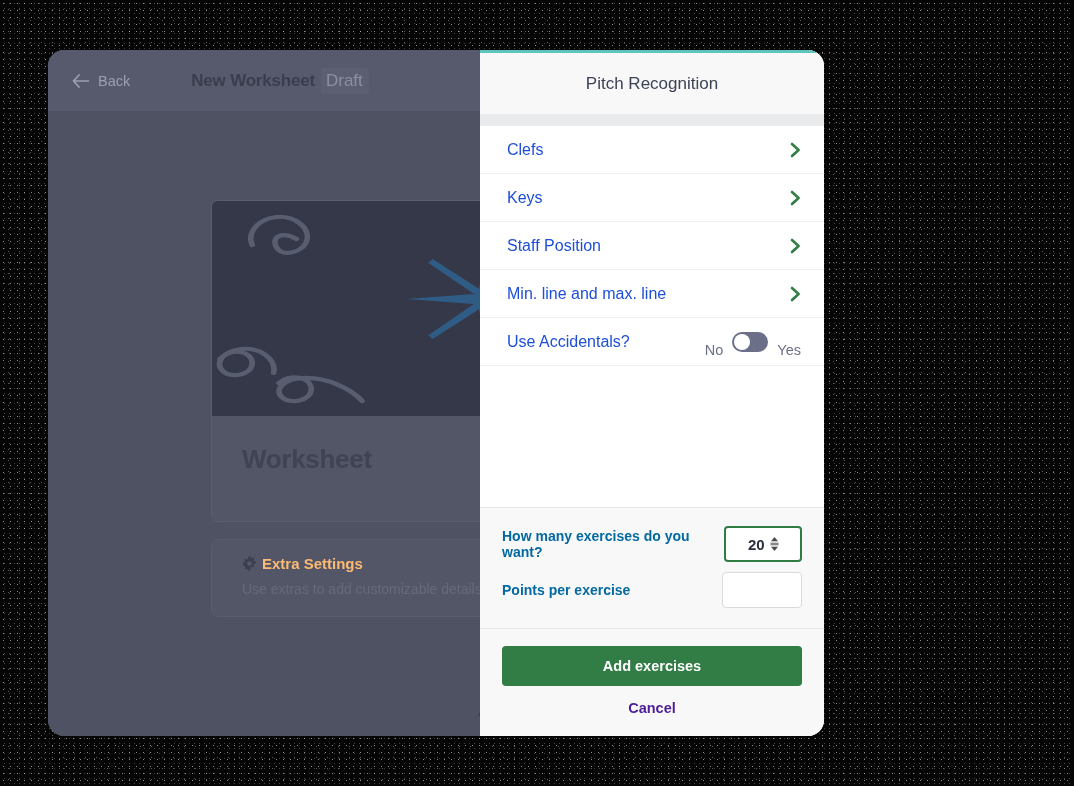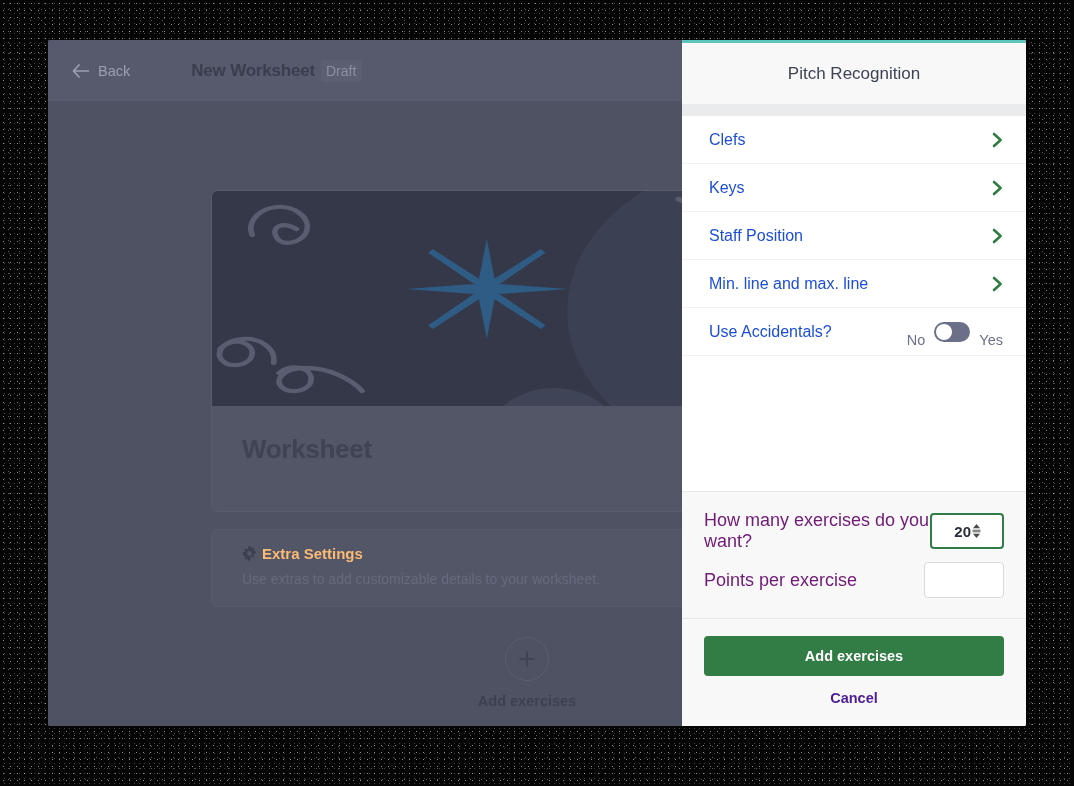--- a/index.html
+++ b/index.html
@@ -26,24 +26,24 @@
       radial-gradient(rgba(255,255,255,0.35) 0.5px, transparent 0.6px),
       radial-gradient(rgba(255,255,255,0.25) 0.5px, transparent 0.6px);
     background-size: 7px 7px, 11px 11px, 5px 5px;
     background-position: 0 0, 3px 4px, 2px 1px;
   }
 
   
   #app-window {
     position: absolute;
     left: 48px;
-    top: 40px;
-    width: 978px;
+    top: 50px;
+    width: 776px;
     height: 686px;
-    border-radius: 2px;
+    border-radius: 16px;
     overflow: hidden;
     background: #4f5263;
   }
 
   
   #editor-pane {
     position: absolute;
     inset: 0;
     background: #4f5263;
   }
@@ -74,21 +74,21 @@
     gap: 6px;
     margin-left: 61px;
   }
   #page-title {
     font-size: 17px;
     font-weight: bold;
     color: #3a3d4d;
     letter-spacing: -0.2px;
   }
   #draft-badge {
-    font-size: 14px;
+    font-size: 17px;
     color: #8b8fa0;
     background: #5b5f71;
     border-radius: 3px;
     padding: 3px 6px 3px 5px;
   }
 
   #editor-scroll {
     position: absolute;
     left: 0; top: 61px; right: 0; bottom: 0;
   }
@@ -257,23 +257,23 @@
     padding: 18px 22px 20px 22px;
   }
   .form-row {
     display: flex;
     align-items: center;
     justify-content: space-between;
     margin-bottom: 10px;
   }
   .form-row:last-child { margin-bottom: 0; }
   .form-label {
-    font-size: 18px;
-    font-weight: normal;
-    color: #701a75;
+    font-size: 14px;
+    font-weight: bold;
+    color: #0369a1;
   }
   .number-field {
     width: 80px;
     height: 36px;
     border-radius: 4px;
     background: #fff;
     display: flex;
     align-items: center;
     padding: 0 16px;
   }

